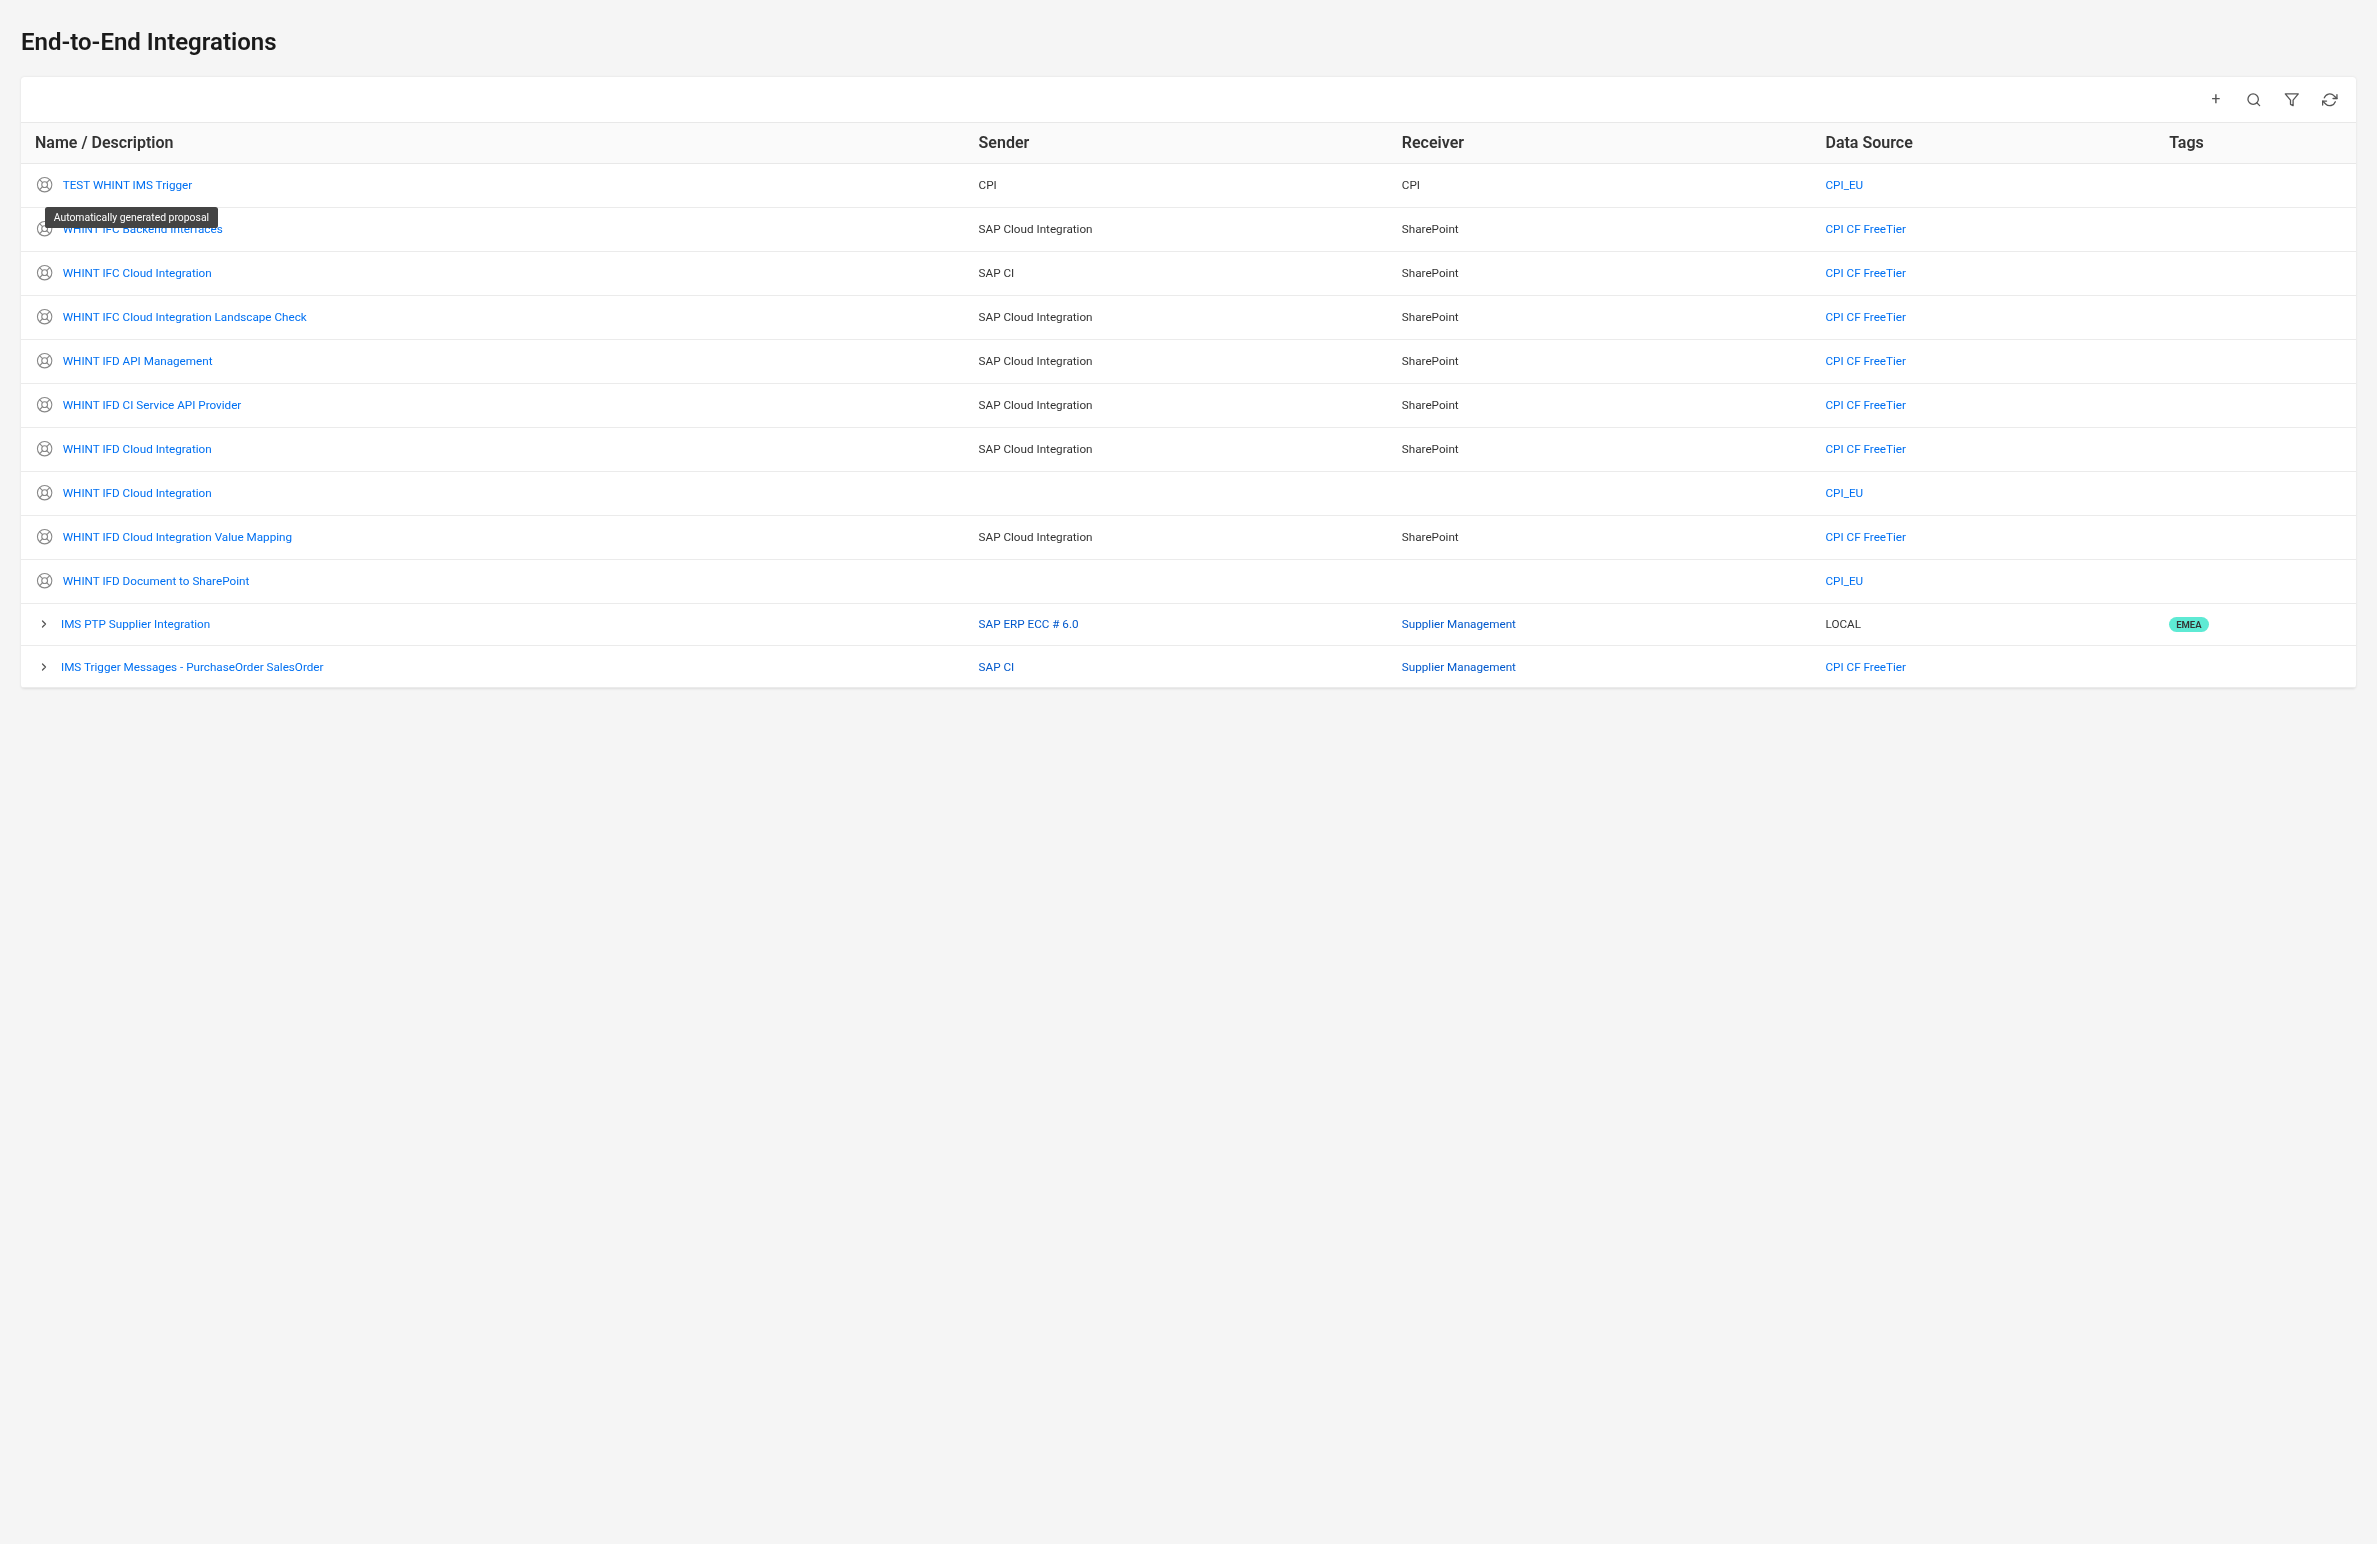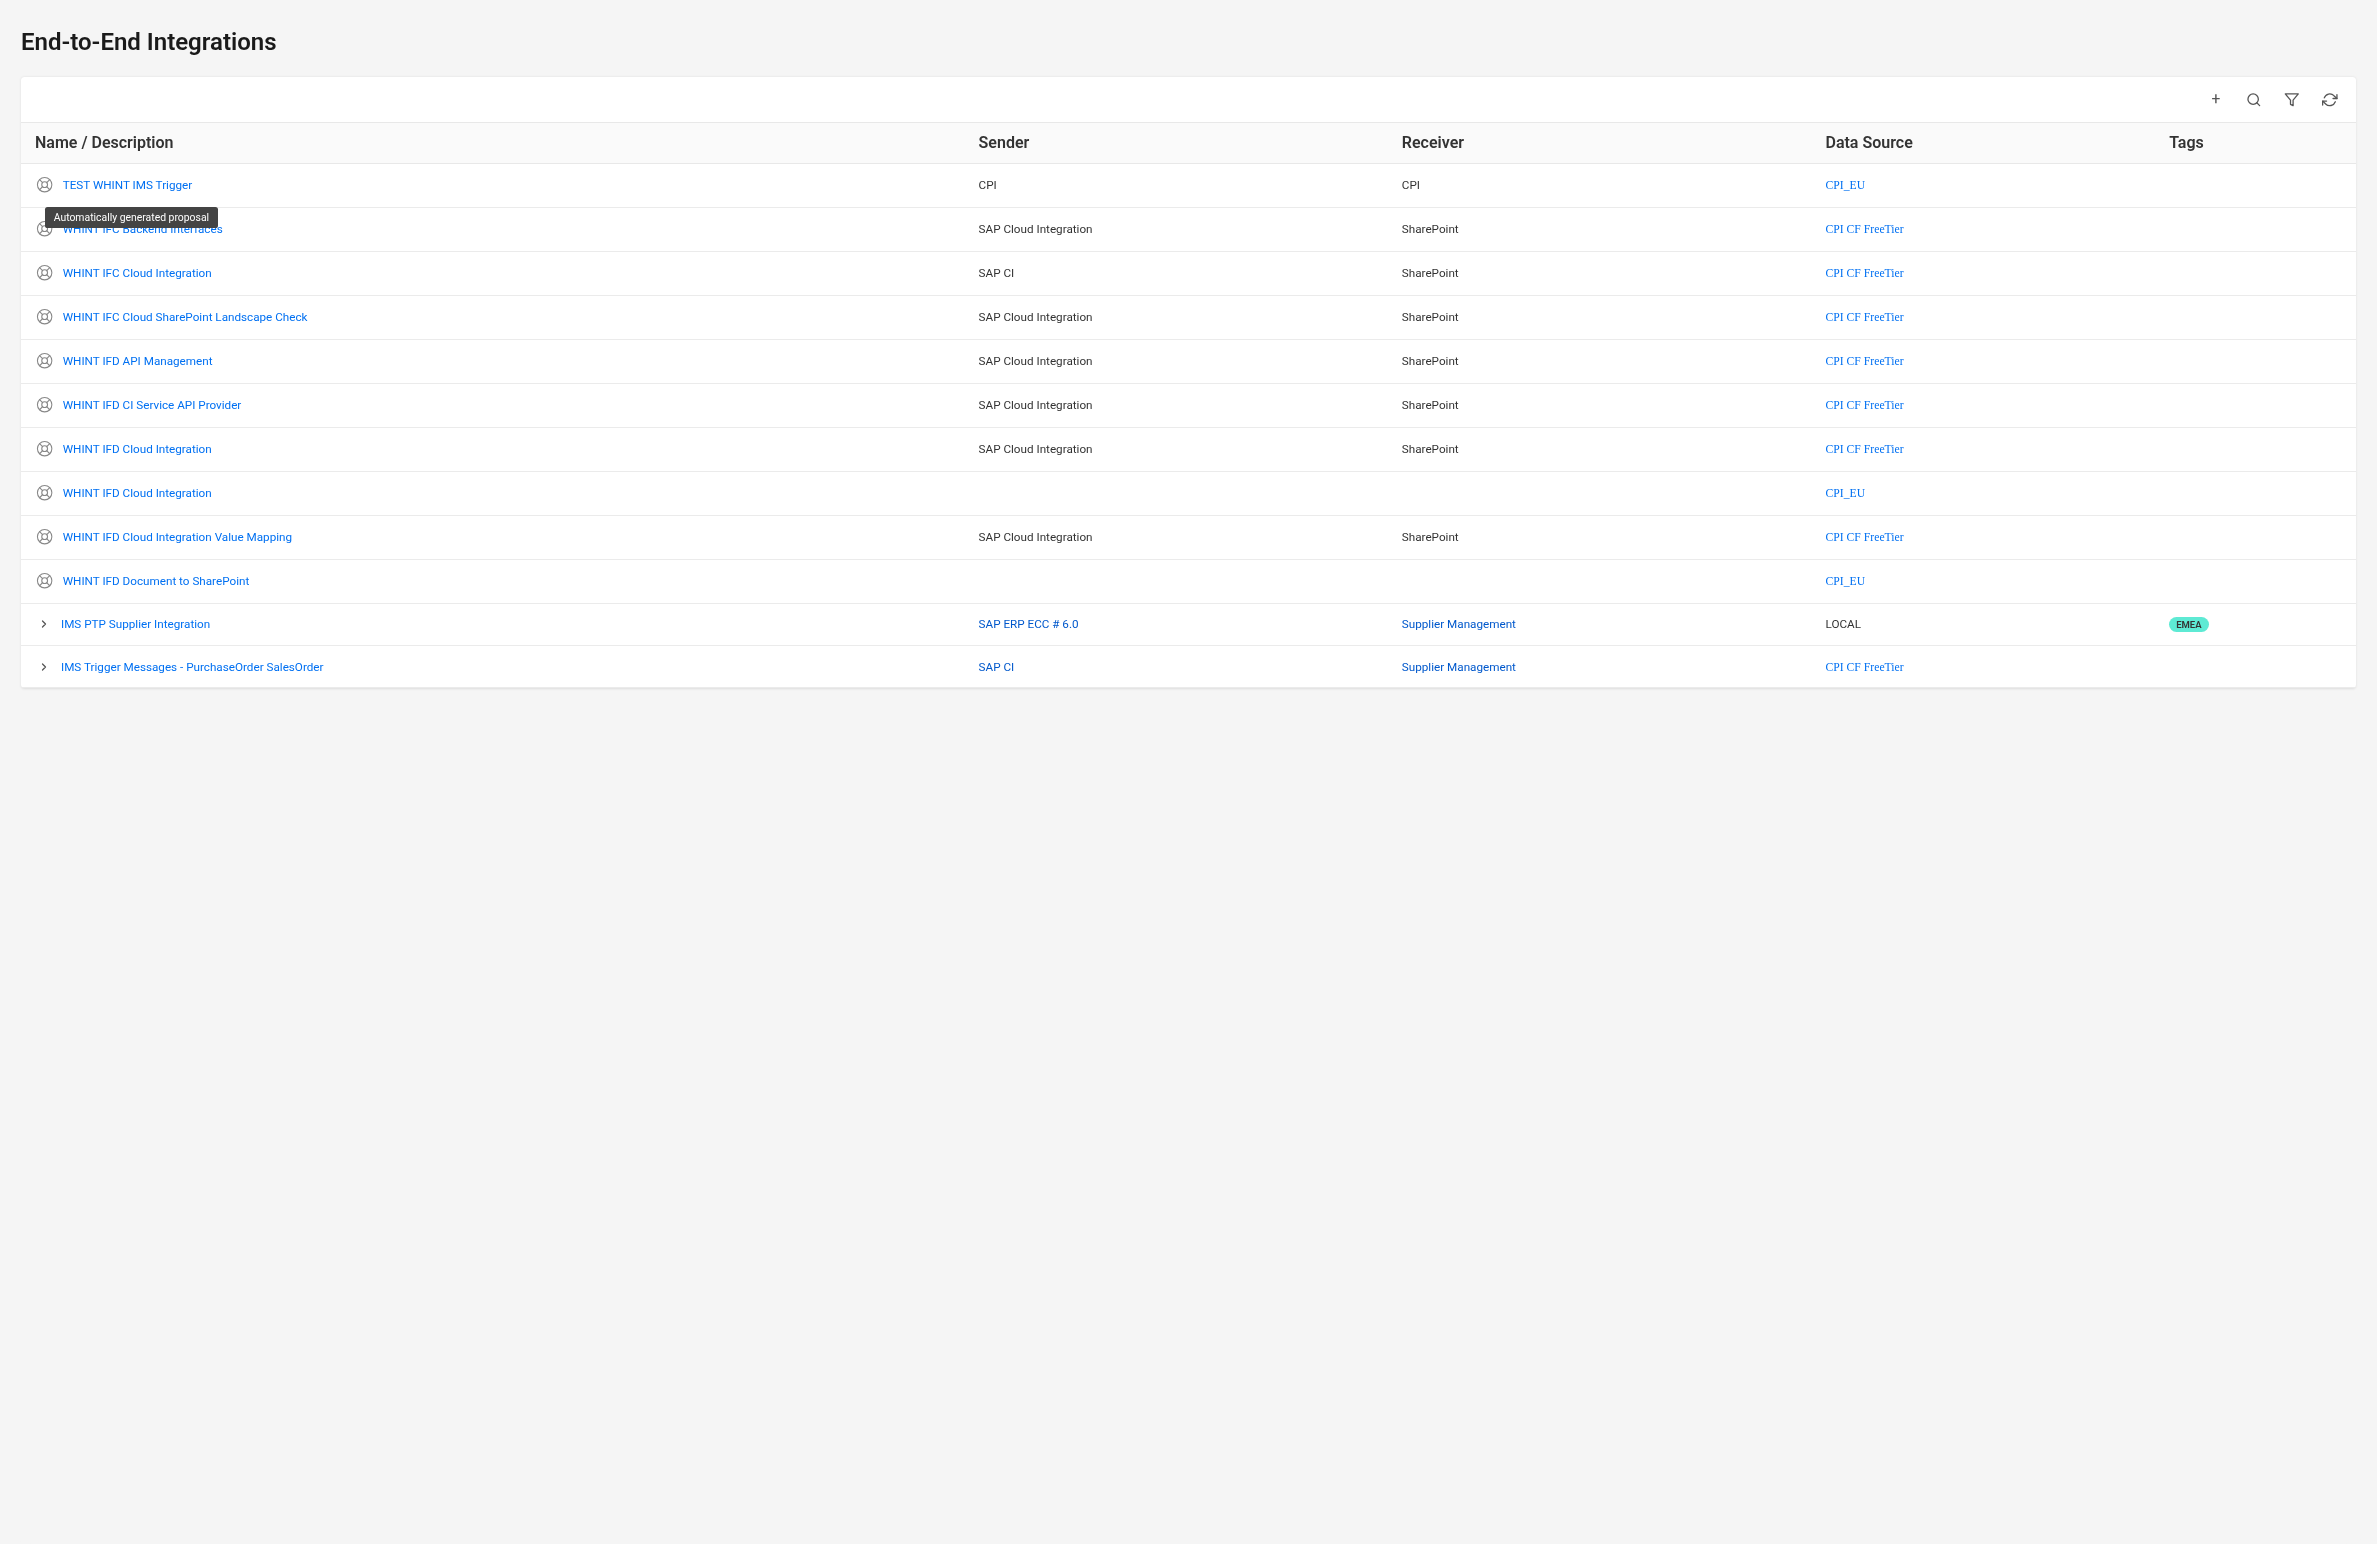--- a/index.html
+++ b/index.html
@@ -121,21 +121,20 @@
       background: #5eead4;
       color: #333;
       font-size: 9.5px;
       font-weight: 600;
       padding: 1.7px 7px;
       border-radius: 10.4px;
     }
     .ds-link {
       color: #0070f2;
       cursor: pointer;
-      font-family: Liberation Serif, serif;
     }
   </style>
 </head>
 <body>
 
 <div class="page-container">
   <h1 class="page-title">End-to-End Integrations</h1>
 
   <div class="card">
     <div class="toolbar">
@@ -241,21 +240,21 @@
                 <span class="icon-integration">
                   <svg width="17.3" height="17.3" viewBox="0 0 24 24" fill="none" stroke="#888" stroke-width="1.5" stroke-linecap="round" stroke-linejoin="round">
     <circle cx="12" cy="12" r="10"></circle>
     <circle cx="12" cy="12" r="4"></circle>
     <line x1="4.93" y1="4.93" x2="9.17" y2="9.17"></line>
     <line x1="14.83" y1="14.83" x2="19.07" y2="19.07"></line>
     <line x1="14.83" y1="9.17" x2="19.07" y2="4.93"></line>
     <line x1="4.93" y1="19.07" x2="9.17" y2="14.83"></line>
   </svg>
                 </span>
-                <span class="link-text">WHINT IFC Cloud SharePoint Landscape Check</span>
+                <span class="link-text">WHINT IFC Cloud Integration Landscape Check</span>
               </div>
             </td>
             <td><span>SAP Cloud Integration</span></td>
             <td><span>SharePoint</span></td>
             <td><span class="ds-link">CPI CF FreeTier</span></td>
             <td></td>
           </tr>
           <tr>
             <td>
               <div class="name-cell">

